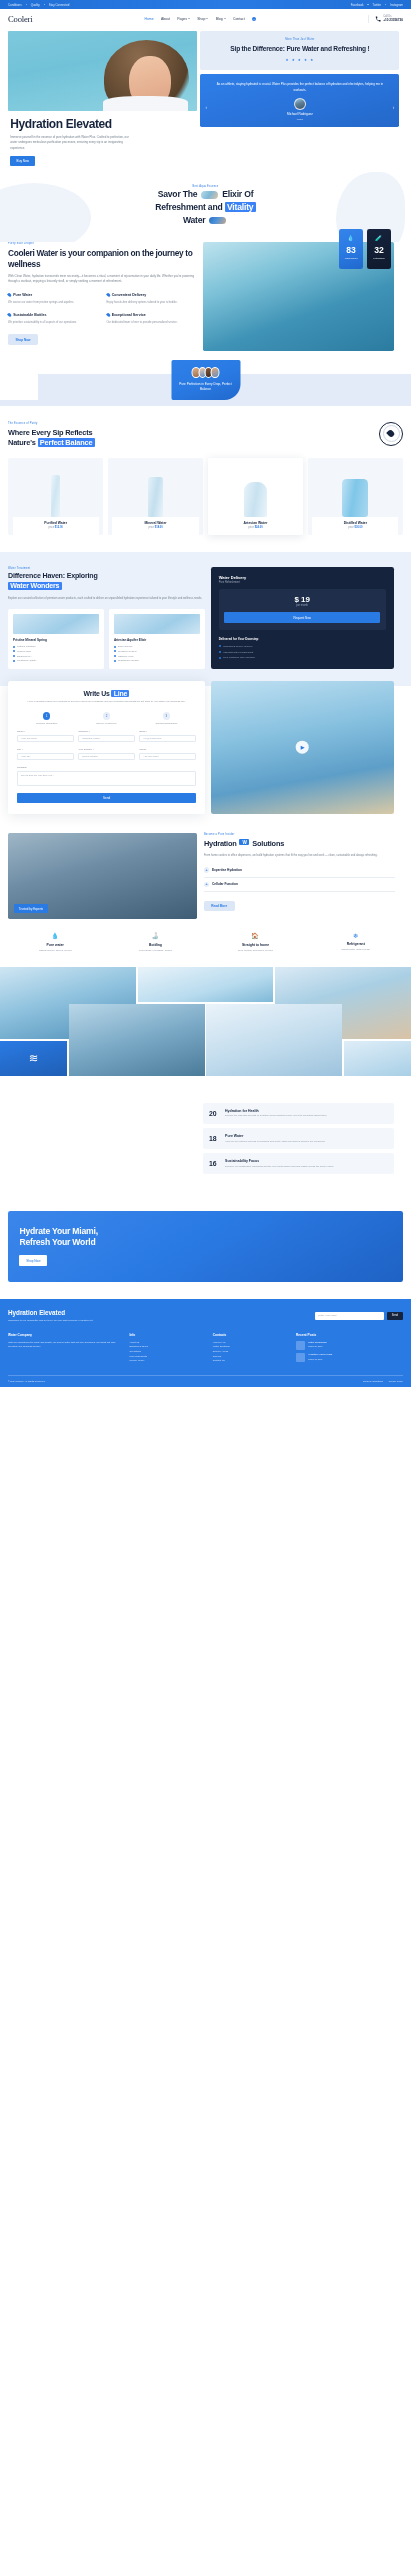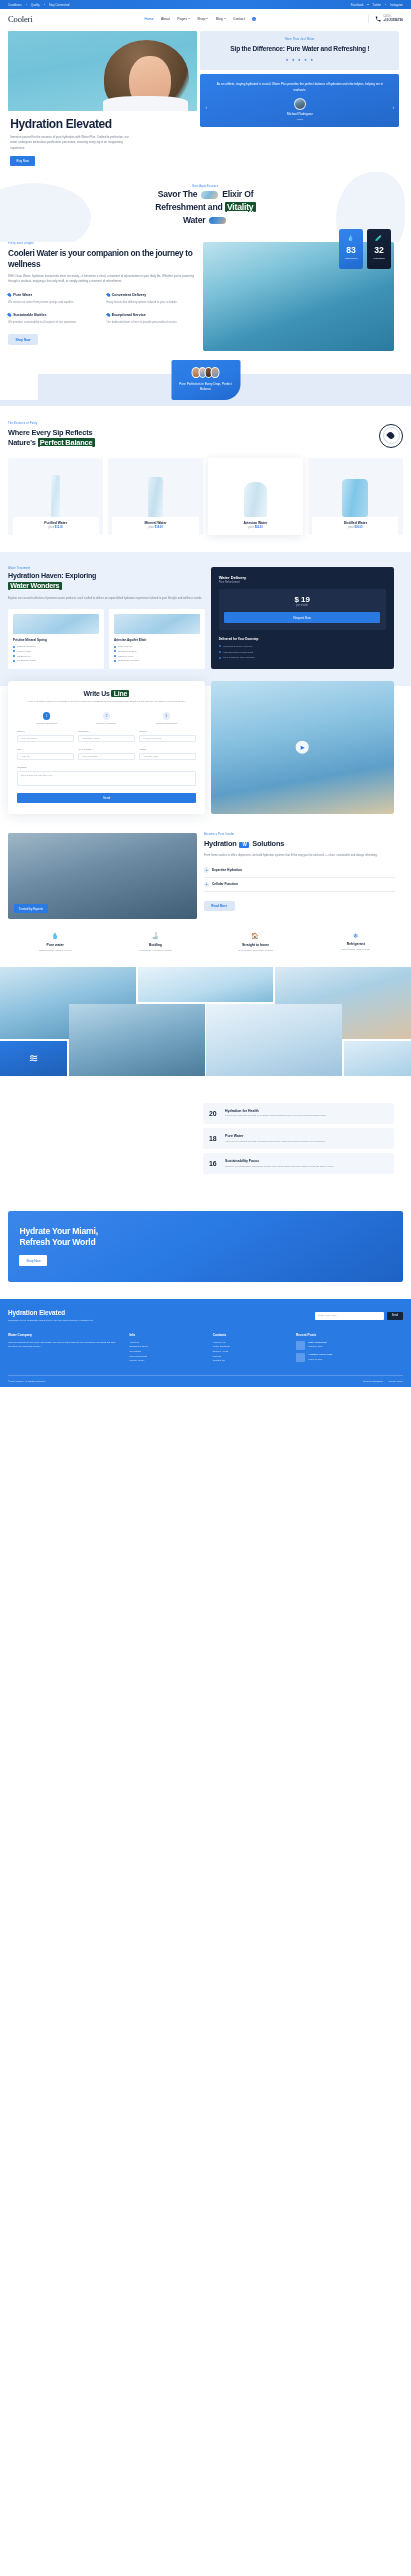--- a/index.html
+++ b/index.html
@@ -82,21 +82,21 @@
   .tname { font-size:3.1px; margin-top:2.3px; }
   .tloc { font-size:2.4px; color:#cfe0f8; margin-top:1.1px; }
 
   
   .savor { padding:19.4px 0 15px; text-align:center; position:relative; overflow:hidden; }
   .blob { position:absolute; background:#eff4fb; border-radius:50%; }
   .savor h2 { font-size:8.6px; line-height:1.5; font-weight:bold; letter-spacing:-0.2px; position:relative; z-index:2; }
   .inline-img { display:inline-block; width:17px; height:7.4px; border-radius:4px; vertical-align:middle; margin:0 1.7px; }
   .ii1 { background:linear-gradient(120deg,#b8dbe8 0%,#7fb8d6 50%,#dcc3a8 100%); }
   .ii2 { background:linear-gradient(120deg,#2a6fc4 0%,#4e93d8 45%,#c9a88a 100%); }
-  .hl { background:#14532d; color:#fff; padding:0 2.3px; border-radius:1.1px;text-decoration:underline; }
+  .hl { background:#3b82f6; color:#fff; padding:0 2.3px; border-radius:1.1px; }
 
   
   .companion { display:flex; padding:0 8px; gap:5.7px; align-items:flex-start; }
   .comp-left { width:189px; }
   .comp-h { font-size:8.3px; line-height:1.25; font-weight:bold; letter-spacing:-0.3px; margin-top:3.4px; }
   .comp-p { font-size:2.9px; line-height:1.95; color:#79838f; margin-top:4.6px; }
   .feat-grid { display:grid; grid-template-columns:1fr 1fr; gap:7.4px 8px; margin-top:8px; }
   .feat-t { display:flex; align-items:center; gap:2.3px; font-size:3.6px; font-weight:bold; }
   .drop { width:2.9px;height:4px;background:#2a7ae4;border-radius:0 60% 55% 55%;transform:rotate(-45deg);display:inline-block; }
   .feat-d { font-size:2.7px; line-height:1.85; color:#8a939e; margin-top:3.4px; }
@@ -130,21 +130,21 @@
   .f4 { background:linear-gradient(160deg,#d9a97f,#6a8fbb); }
   .purebadge .t { font-size:3.1px; line-height:1.55; margin-top:4px; }
   .statrow { display:flex; justify-content:space-around; padding:0 28.6px; margin-top:12.6px; }
   .stat { text-align:center; }
   .stat .v { font-size:8.6px; font-weight:bold; letter-spacing:-0.3px; }
   .stat .l { font-size:2.6px; color:#6e7a8c; margin-top:2.3px; }
   .whitecorner { position:absolute; left:0; top:0; width:38px; height:26px; background:#fff; }
 
   
   .products { padding:16px 8px 17px; position:relative; }
-  .prod-head { display:flex; justify-content:space-between; align-items:flex-end;gap:35px; }
+  .prod-head { display:flex; justify-content:space-between; align-items:flex-start;gap:35px; }
   .prod-h { font-size:7.4px; font-weight:bold; line-height:1.35; letter-spacing:-0.2px; margin-top:2.9px; }
   .seal { width:24px;height:24px;border-radius:50%;border:0.9px solid #16233c;display:flex;align-items:center;justify-content:center;position:relative; }
   .seal .in { width:17px;height:17px;border-radius:50%;border:0.6px solid #cfd8e4;display:flex;align-items:center;justify-content:center; }
   .seal .dp { width:5.7px;height:7.4px;background:#16233c;border-radius:0 60% 55% 55%;transform:rotate(-45deg); }
   .prodgrid { display:grid; grid-template-columns:repeat(4,1fr); gap:4.6px; margin-top:10.3px; }
   .pcard { background:#f3f7fc; border-radius:1.7px; padding:5.7px 4.6px 0; text-align:center; position:relative; }
   .pcard.sel { background:#fff; box-shadow:0 1.1px 8px rgba(20,40,80,.10); }
   .bottle { height:53px; display:flex; align-items:flex-end; justify-content:center; }
   .b1 { width:9.1px;height:42px;border-radius:2.3px 2.3px 1.1px 1.1px;background:linear-gradient(100deg,#eef6fb,#cfe6f2 45%,#eaf4fa); }
   .b2 { width:15px;height:40px;border-radius:2.3px 2.3px 1.1px 1.1px;background:linear-gradient(100deg,#e6f2f9,#c3dfee 50%,#eaf4fa); }
@@ -198,21 +198,21 @@
     background:linear-gradient(170deg,#bfe0f2 0%,#86c0df 40%,#5d9ec8 70%,#d8c9a6 100%); }
   .playbtn { position:absolute; top:50%; left:50%; transform:translate(-50%,-50%); width:12.6px;height:12.6px;border-radius:50%;background:rgba(255,255,255,.9);display:flex;align-items:center;justify-content:center;cursor:pointer; }
   .tri { width:0;height:0;border-left:4px solid #2a7ae4;border-top:2.6px solid transparent;border-bottom:2.6px solid transparent;margin-left:1.1px; }
 
   
   .solutions { padding:19.4px 8px 0; display:flex; gap:6.9px; position:relative; }
   .sol-img { width:189px; height:86px; border-radius:1.7px; position:relative; overflow:hidden;
     background:linear-gradient(165deg,#9fb6c6 0%,#6f8ea6 40%,#3f5d74 100%); }
   .sol-badge { position:absolute; left:5.7px; bottom:5.7px; background:#2a7ae4; color:#fff; font-size:2.9px; padding:2.9px 5.1px; border-radius:1.1px; }
   .sol-r { width:191px; }
-  .sol-h { font-size:7.4px; font-weight:bold; letter-spacing:-0.2px; margin-top:2.9px; display:flex; align-items:flex-end; gap:2.9px; }
+  .sol-h { font-size:7.4px; font-weight:bold; letter-spacing:-0.2px; margin-top:2.9px; display:flex; align-items:flex-start; gap:2.9px; }
   .sol-h .chip { background:#2a7ae4;color:#fff;font-size:4.6px;padding:0.6px 2.9px;border-radius:1.1px; }
   .sol-p { font-size:2.7px; line-height:1.9; color:#7a838f; margin-top:4.6px; }
   .acc { margin-top:5.7px; }
   .accrow { display:flex; align-items:center; gap:2.9px; font-size:3.2px; font-weight:bold; padding:4px 0; border-bottom:0.6px solid #e8edf4; }
   .plus { width:5.1px;height:5.1px;border-radius:50%;background:#e7eef8;color:#2a7ae4;font-size:3.4px;display:flex;align-items:center;justify-content:center; }
 
   .iconrow { display:flex; padding:12.6px 8px 15px; gap:5.7px; }
   .ibox { flex:1; text-align:center; }
   .ibox .ic { font-size:6.3px; color:#2a7ae4; }
   .ibox .t { font-size:3.4px; font-weight:bold; margin-top:3.4px; }
@@ -497,21 +497,21 @@
         <div class="pname">Distilled Water</div>
         <div class="pprice"><span>price</span> <b>$30.00</b></div>
       </div>
     </div>
   </div>
 
   <div class="haven">
     <div class="haven-l">
       <div class="eyebrow">Water Treatment</div>
       <div class="haven-h">
-        <span>Hydration Haven: Exploring</span><br>
+        <span>Difference Haven: Exploring</span><br>
         <span class="hl">Water Wonders</span>
       </div>
       <div class="haven-p">Explore our curated collection of premium water products, each crafted to deliver an unparalleled hydration experience tailored to your lifestyle and wellness needs.</div>
       <div class="twocol">
         <div class="tc">
           <div class="ph"></div>
           <div class="tt">Pristine Mineral Spring</div>
           <ul>
             <li>
                 <i class="tick"></i>

